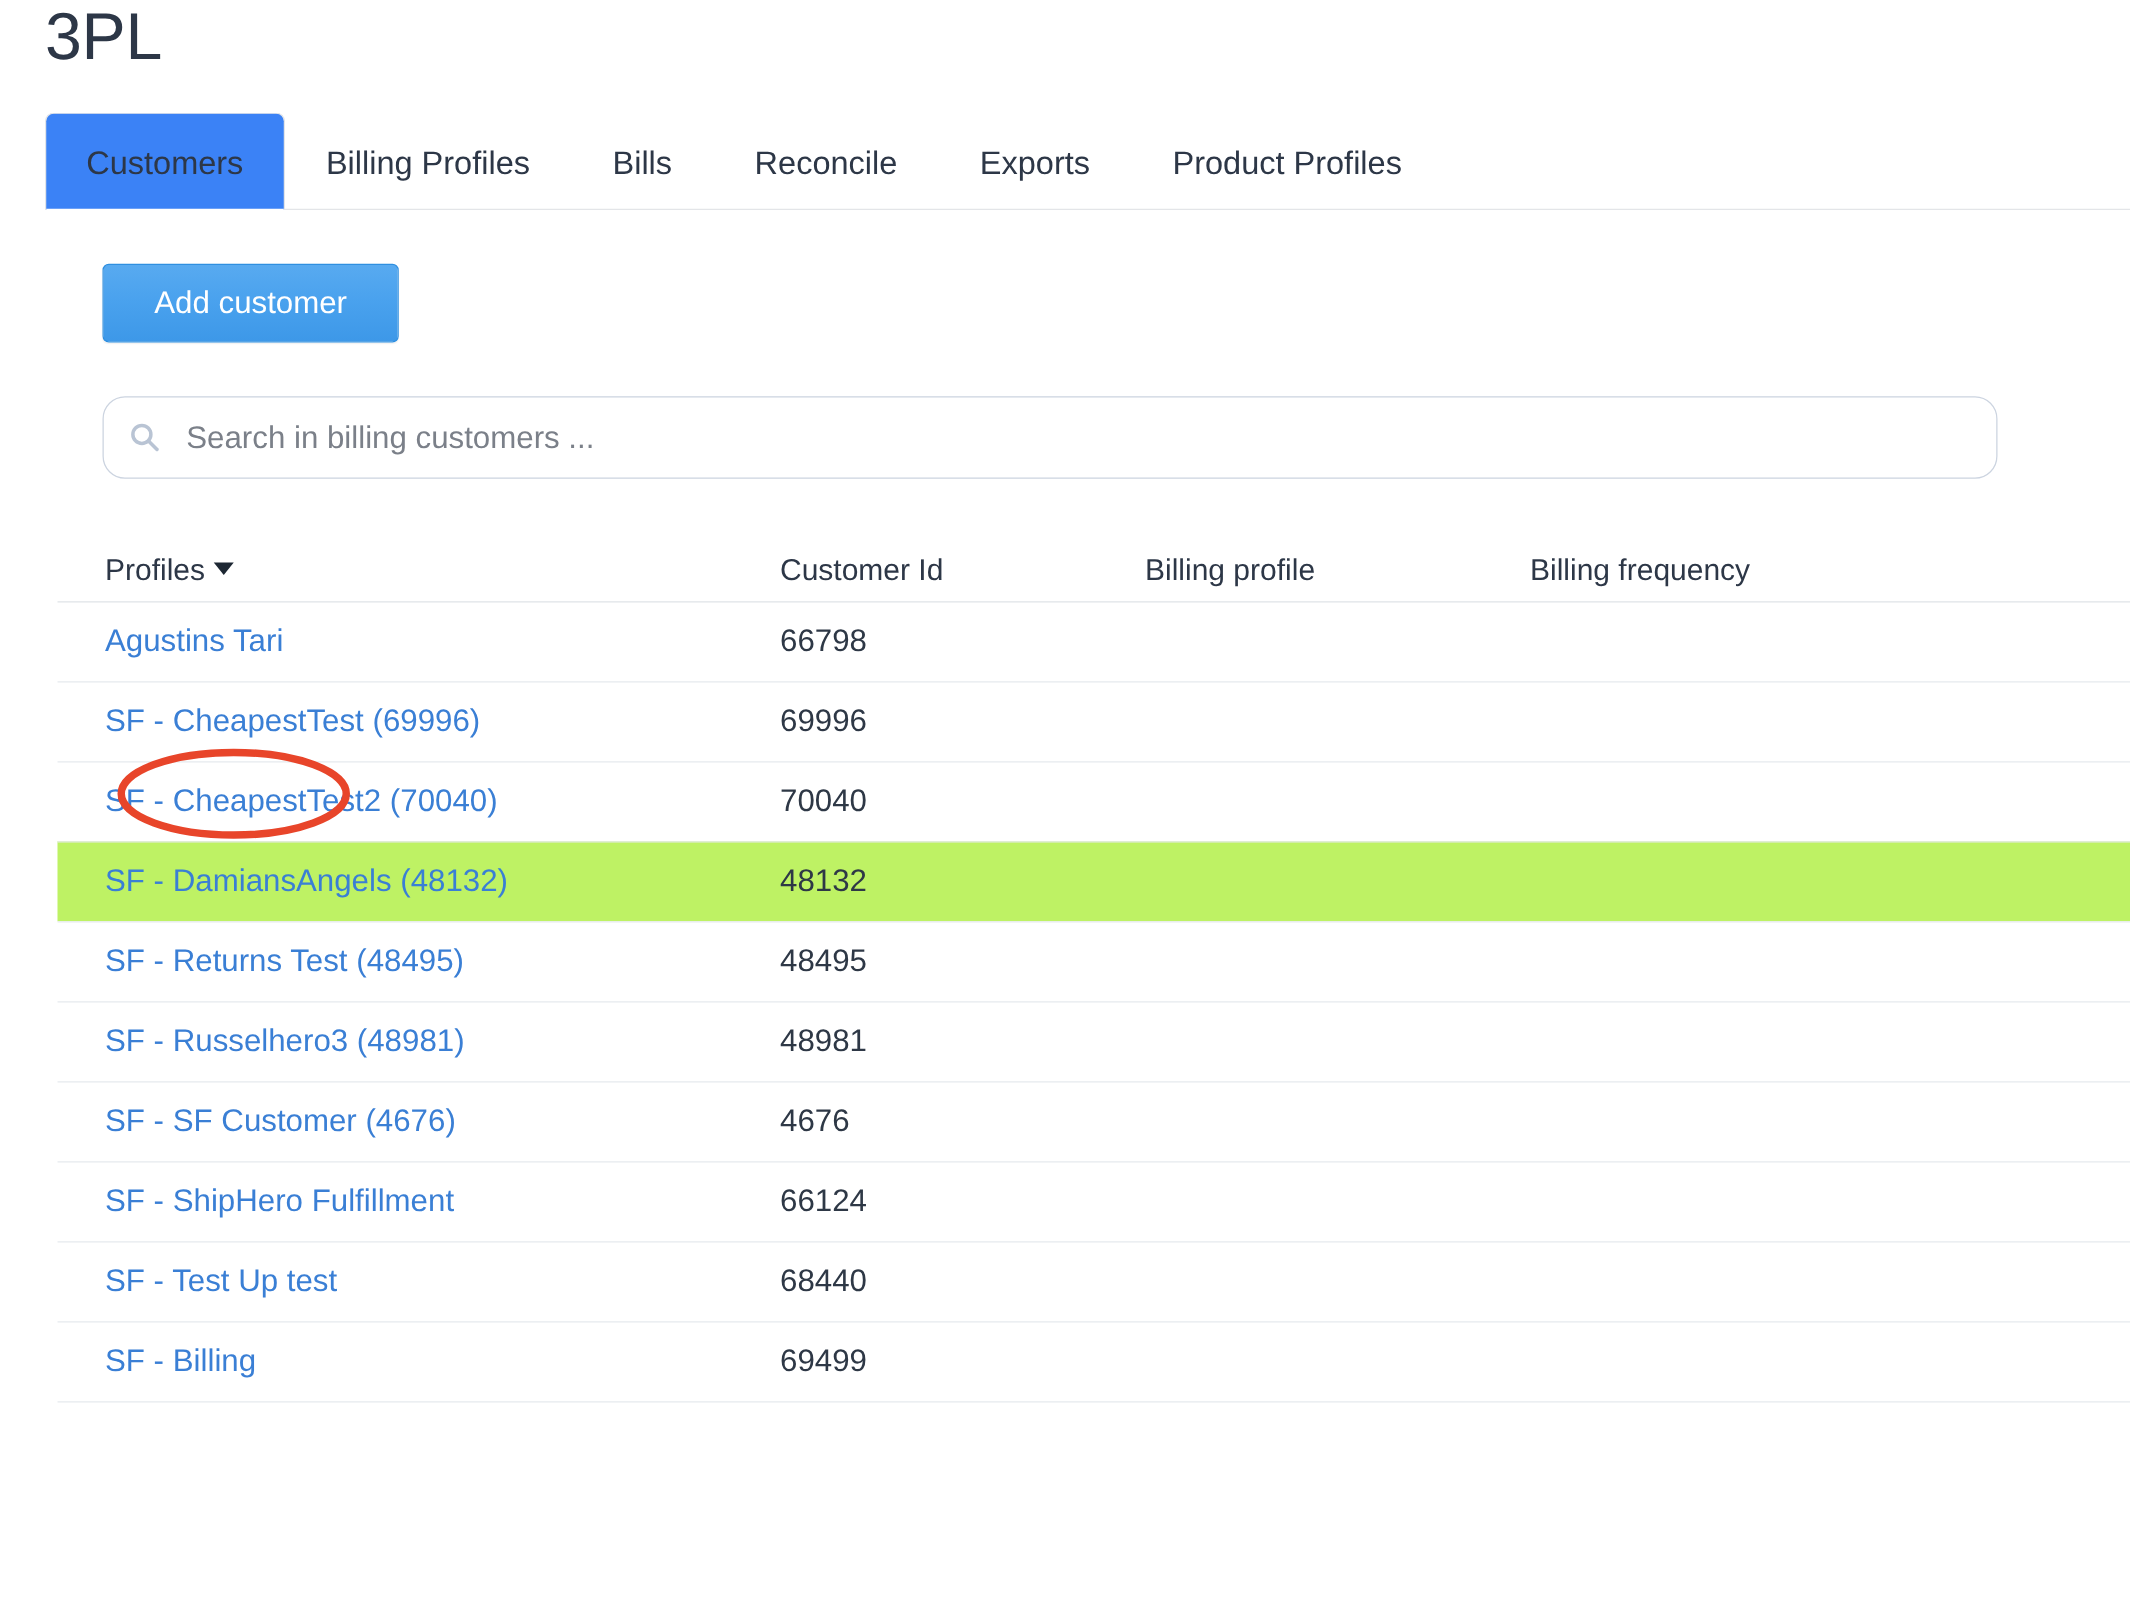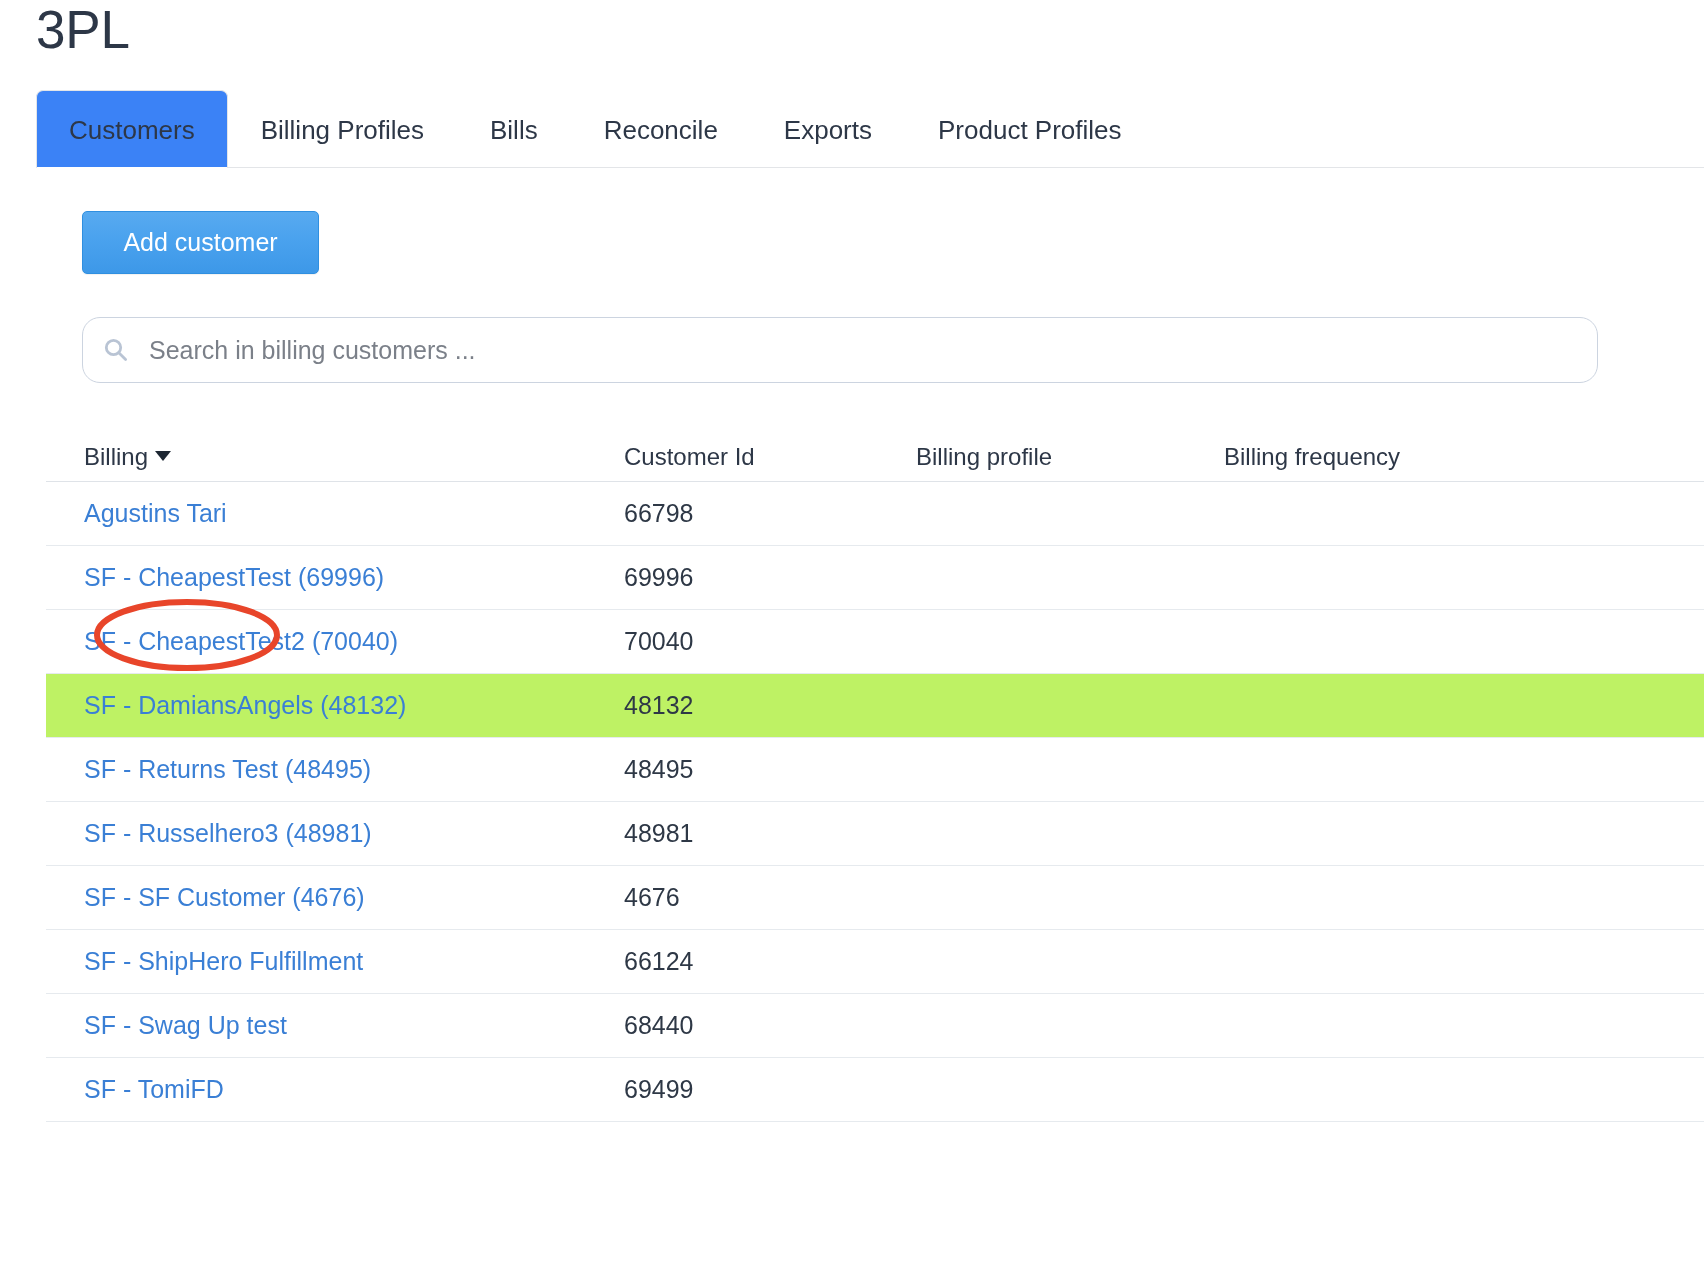--- a/index.html
+++ b/index.html
@@ -256,21 +256,21 @@
           <line x1="15.8" y1="15.8" x2="22.6" y2="22.6" stroke="#b9c4d4" stroke-width="2.8" stroke-linecap="round"></line>
         </svg>
       </span>
       <input class="search-input" type="text" placeholder="Search in billing customers ..." style="">
     </div>
 
     <table class="table">
       <thead>
         <tr>
           <th class="col-customer">
-            <span>Billing</span><span class="sort-caret"></span>
+            <span>Profiles</span><span class="sort-caret"></span>
           </th>
           <th class="col-id">Customer Id</th>
           <th class="col-profile">Billing profile</th>
           <th class="col-freq">Billing frequency</th>
         </tr>
       </thead>
       <tbody id="tbody">
           <tr>
             <td class="cell-customer"><a class="cust-link">Agustins Tari</a></td>
             <td>66798</td>
@@ -313,27 +313,27 @@
             <td></td>
             <td></td>
           </tr>
           <tr>
             <td class="cell-customer"><a class="cust-link">SF - ShipHero Fulfillment</a></td>
             <td>66124</td>
             <td></td>
             <td></td>
           </tr>
           <tr>
-            <td class="cell-customer"><a class="cust-link">SF - Swag Up test</a></td>
+            <td class="cell-customer"><a class="cust-link">SF - Test Up test</a></td>
             <td>68440</td>
             <td></td>
             <td></td>
           </tr>
           <tr>
-            <td class="cell-customer"><a class="cust-link">SF - TomiFD</a></td>
+            <td class="cell-customer"><a class="cust-link">SF - Billing</a></td>
             <td>69499</td>
             <td></td>
             <td></td>
           </tr>
         </tbody>
     </table>
 
     <svg class="annot-ellipse" viewBox="0 0 192 74" preserveAspectRatio="none">
       <ellipse cx="96" cy="37" rx="90" ry="33" fill="none" stroke="#e8452a" stroke-width="6"></ellipse>
     </svg>

